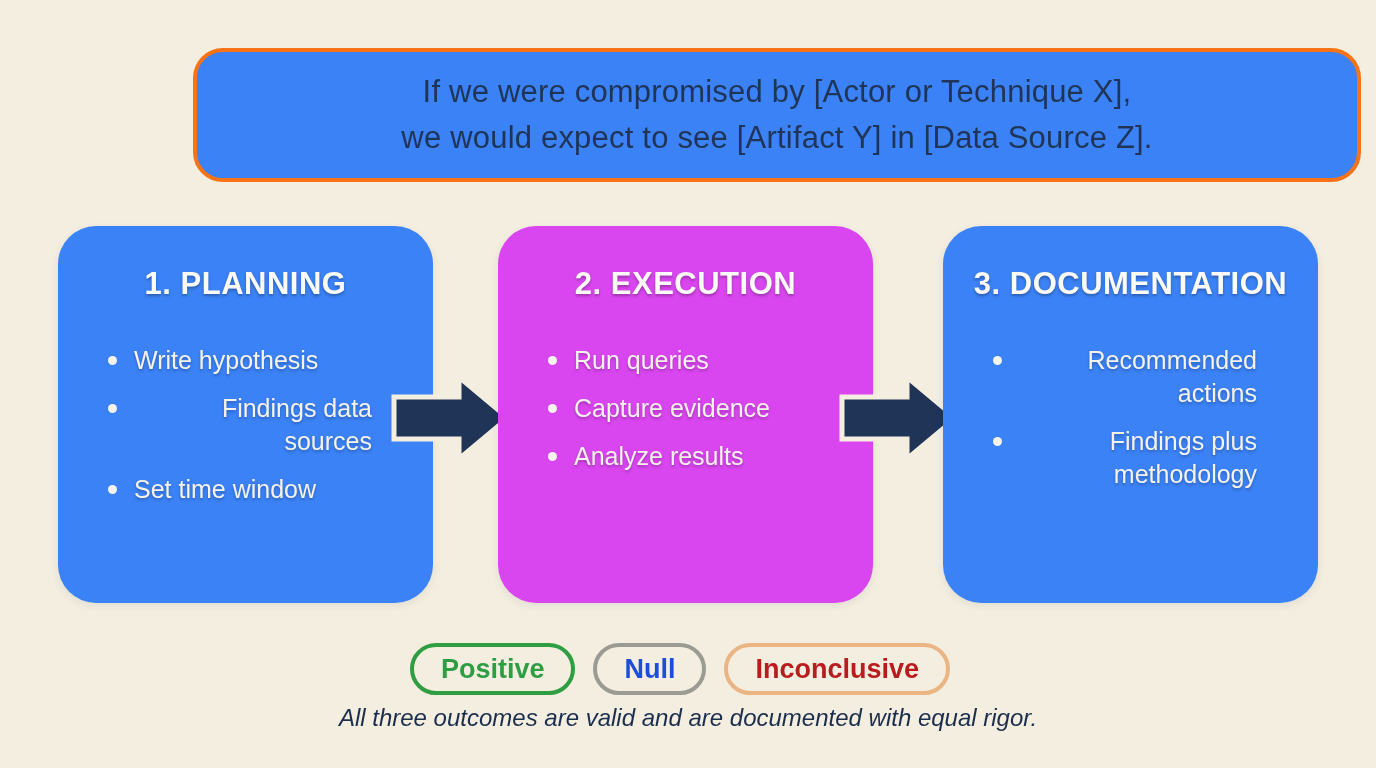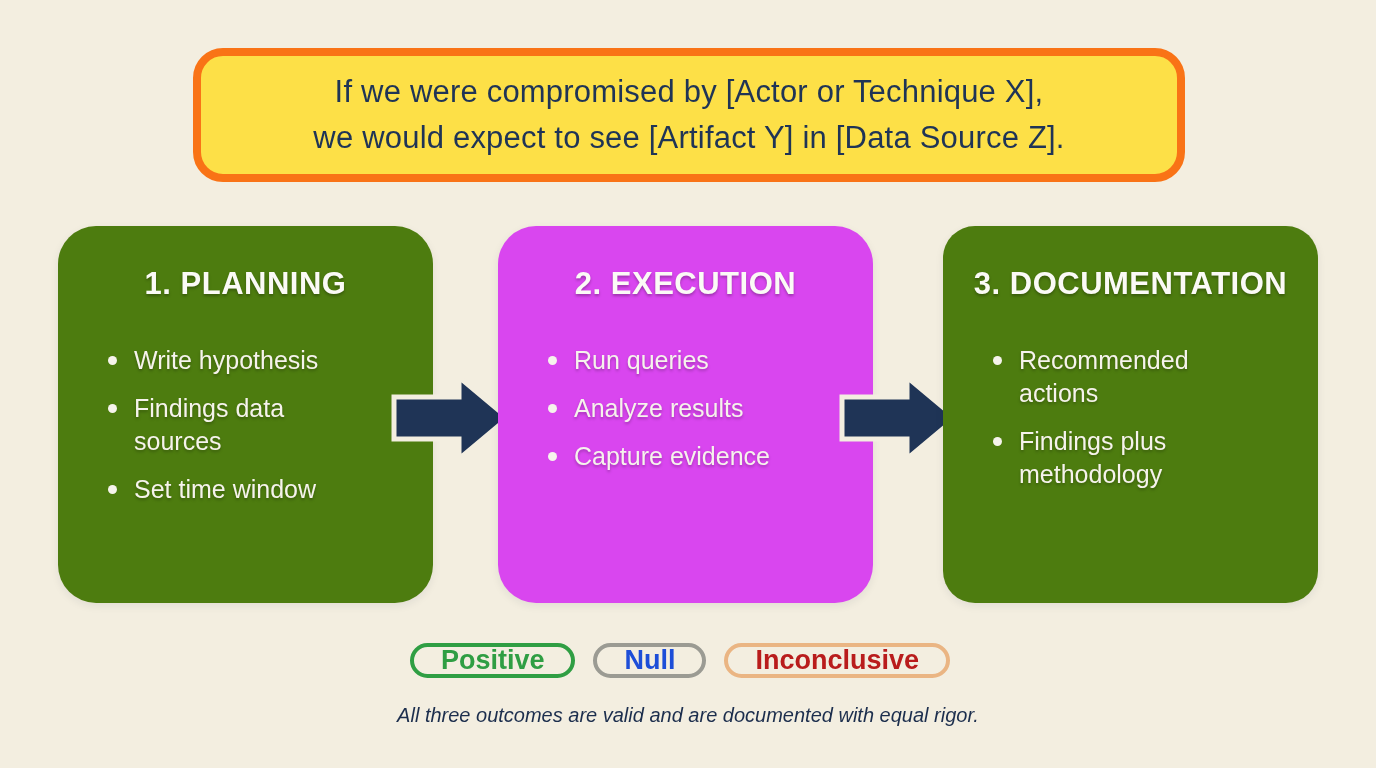--- a/index.html
+++ b/index.html
@@ -9,68 +9,69 @@
     font-family: "Liberation Sans", sans-serif;
     position: relative;
     overflow: hidden;
   }
   .canvas { position: absolute; inset: 0; width: 1376px; height: 768px; }
 
   
   .hypothesis {
     position: absolute;
     left: 193px; top: 48px;
-    width: 992px; height: 134px;
-    border: 8px solid #f97316;
+    width: 1168px; height: 134px;
+    border: 4px solid #f97316;
     border-radius: 30px;
-    background: #fde047;
+    background: #3b82f6;
     display: flex;
     flex-direction: column;
     justify-content: center;
     align-items: center;
     text-align: center;
     color: #1f3456;
     font-size: 31px;
     line-height: 46px;
     letter-spacing: 0.2px;
   }
 
   
   .stage {
     position: absolute;
     top: 226px;
     width: 375px; height: 377px;
     border-radius: 38px;
     color: #f6f3ec;
     box-shadow: 0 3px 8px rgba(30,40,60,0.08);
   }
-  .stage.navy   { background: #4d7c0f; }
+  .stage.navy   { background: #3b82f6; }
   .stage.orange { background: #d946ef; }
   .stage-1 { left: 58px; }
   .stage-2 { left: 498px; }
-  .stage-3 { left: 943px; border-radius: 32px; }
+  .stage-3 { left: 943px; }
 
   .stage-title {
     margin-top: 40px;
     text-align: center;
     font-size: 31px;
     font-weight: bold;
     letter-spacing: 0.5px;
     color: #fbfaf6;
     text-shadow: 0 2px 3px rgba(0,0,0,0.28);
   }
   .stage-items {
     list-style: none;
     margin-top: 42px;
     padding-left: 50px;
     display: flex;
     flex-direction: column;
     row-gap: 15px;
     font-size: 25px;
     line-height: 33px;
+    text-align: right;
   }
   .stage-items li {
     display: flex;
     align-items: flex-start;
     text-shadow: 0 2px 3px rgba(0,0,0,0.25);
   }
   .bullet-dot {
     flex: 0 0 auto;
     width: 9px; height: 9px;
     border-radius: 50%;
@@ -88,21 +89,21 @@
   .outcomes {
     position: absolute;
     top: 643px; left: 0;
     width: 1376px;
     display: flex;
     justify-content: center;
     column-gap: 18px;
     transform: translateX(-8px);
   }
   .badge {
-    height: 35px;
+    height: 52px;
     display: flex;
     align-items: center;
     justify-content: center;
     padding: 0 27px;
     border: 4px solid;
     border-radius: 27px;
     font-size: 27px;
     font-weight: bold;
     background: transparent;
   }
@@ -110,21 +111,21 @@
   .badge.null         { color: #1d4ed8; border-color: #9b9b93; }
   .badge.inconclusive { color: #b91c1c; border-color: #eab583; }
 
   
   .footer-note {
     position: absolute;
     top: 704px; left: 0;
     width: 1376px;
     text-align: center;
     font-style: italic;
-    font-size: 20px;
+    font-size: 24px;
     color: #1c2e4d;
   }
 </style>
 </head>
 <body>
 
 <div class="canvas">
 
   <div class="hypothesis">
     <div>If we were compromised by [Actor or Technique X],</div>
@@ -155,25 +156,25 @@
 
   <section class="stage orange stage-2">
     <h2 class="stage-title">2. EXECUTION</h2>
     <ul class="stage-items">
       <li>
         <span class="bullet-dot"></span>
         <span class="item-text">Run queries</span>
       </li>
       <li>
         <span class="bullet-dot"></span>
+        <span class="item-text">Capture evidence</span>
+      </li>
+      <li>
+        <span class="bullet-dot"></span>
         <span class="item-text">Analyze results</span>
-      </li>
-      <li>
-        <span class="bullet-dot"></span>
-        <span class="item-text">Capture evidence</span>
       </li>
     </ul>
   </section>
 
   <svg class="flow-arrow flow-arrow-2" viewBox="0 0 122 92" aria-hidden="true">
     <polygon points="3,25 68,25 68,5 117,46 68,87 68,67 3,67" fill="#1f3456" stroke="#f3eee0" stroke-width="5" stroke-linejoin="miter"></polygon>
   </svg>
 
   <section class="stage navy stage-3">
     <h2 class="stage-title">3. DOCUMENTATION</h2>

